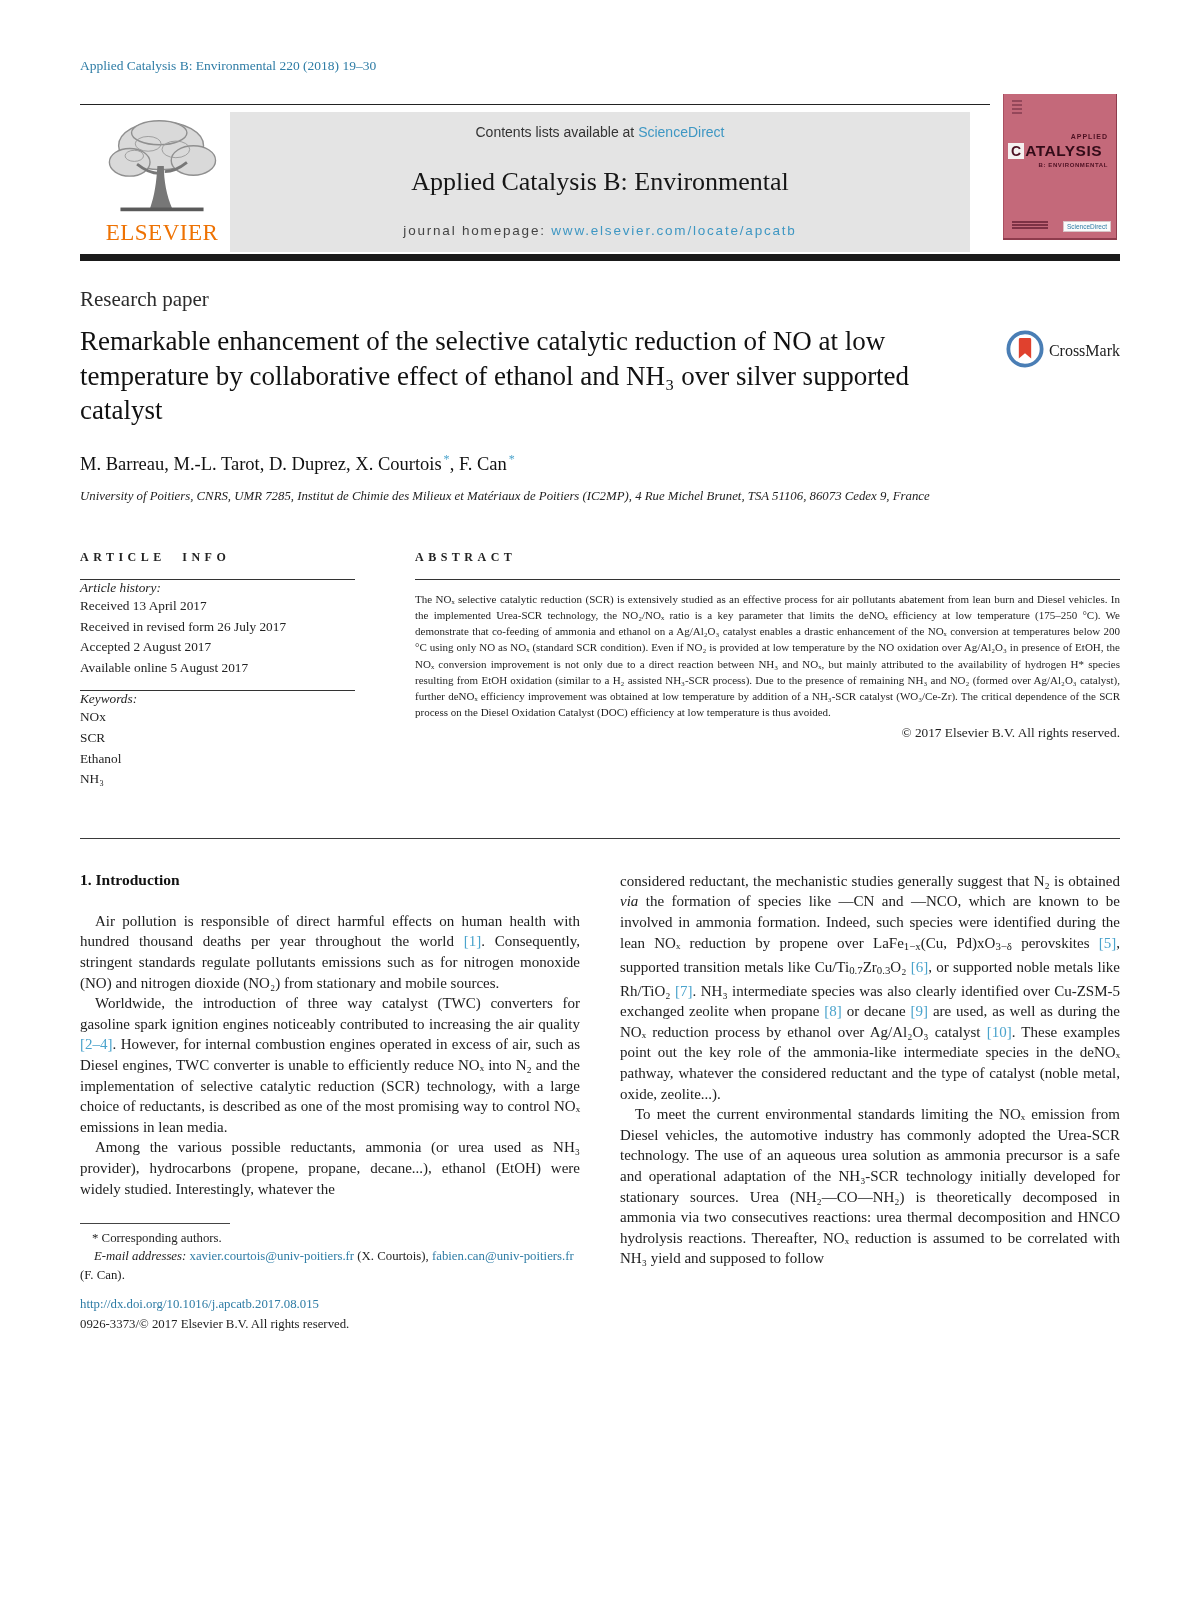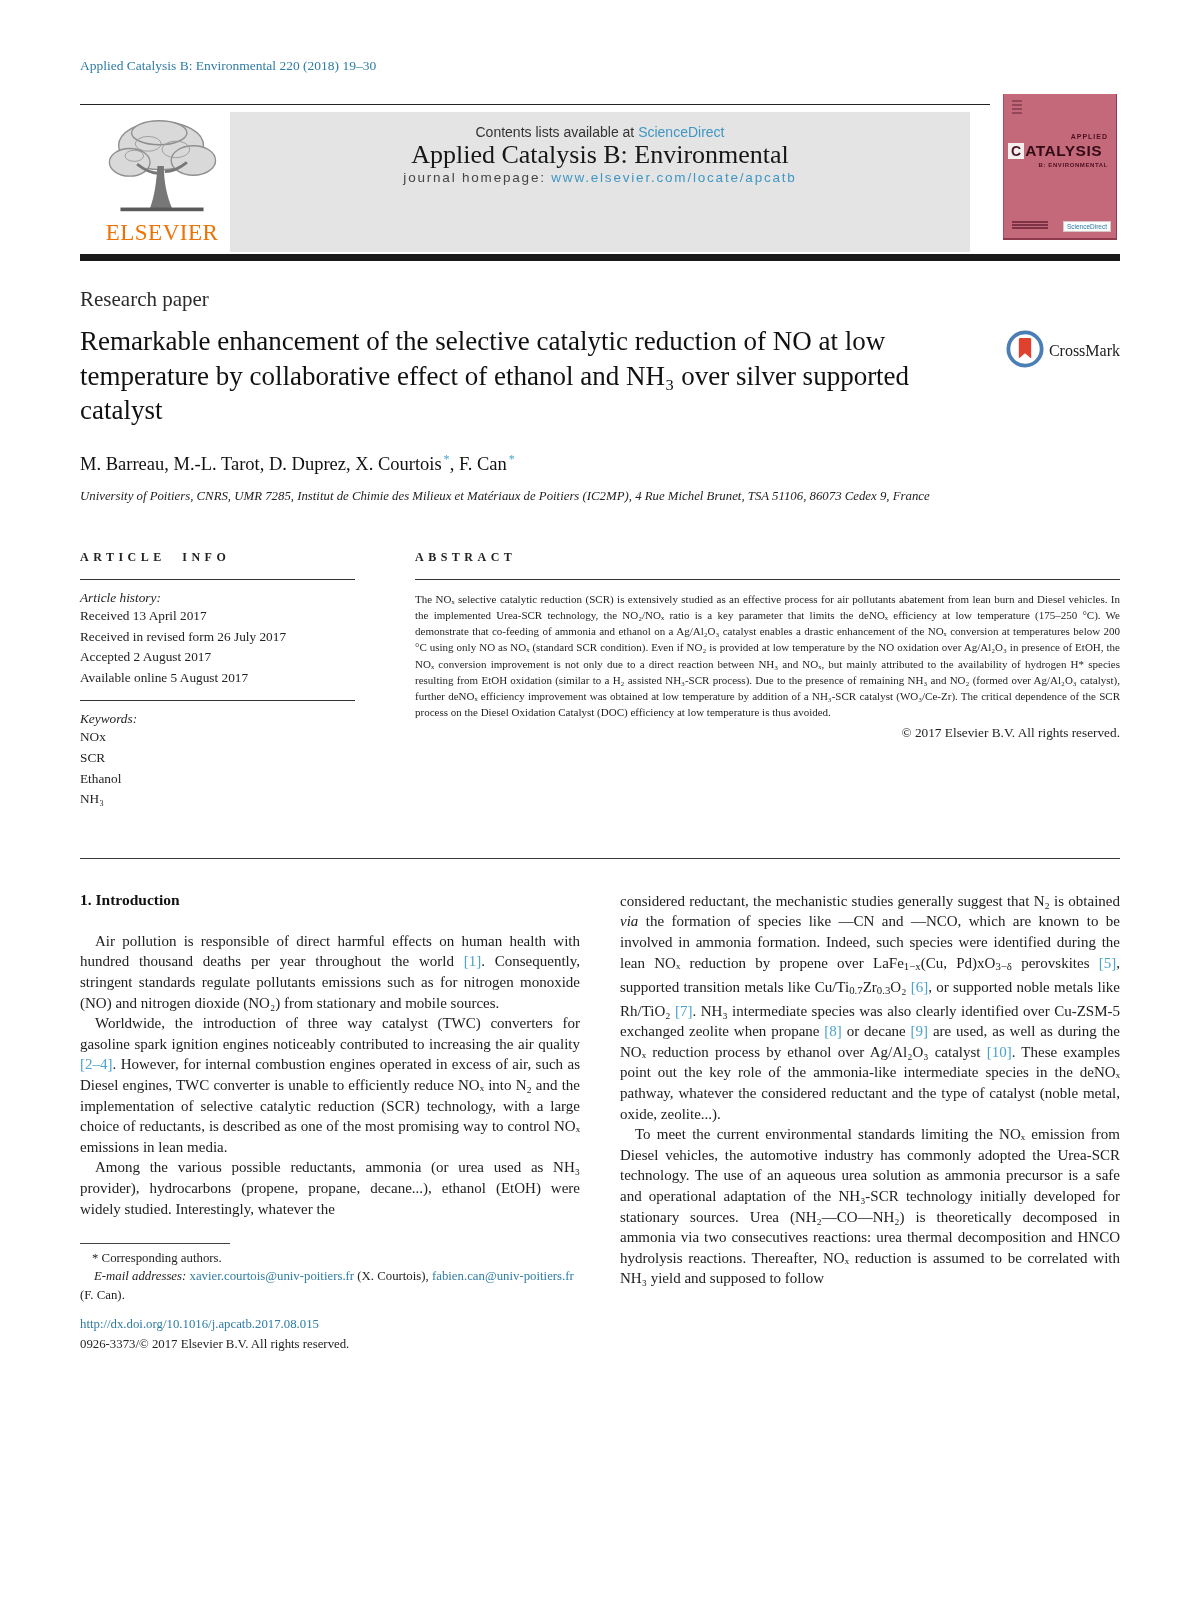--- a/index.html
+++ b/index.html
@@ -15,21 +15,21 @@
   .citation { padding-top:58px; text-align:left; font-size:13.5px; color:#2e7ca5; }
 
   
   .masthead { position:relative; height:150px; margin-top:30px; }
   .mast-rule { position:absolute; top:0; left:0; width:910px; border-top:1.5px solid #222; }
   .logo-block { position:absolute; top:10px; left:8px; width:148px; height:138px; text-align:center; }
   .elsevier-word { font-size:23px; letter-spacing:0.5px; color:#ee7203; font-weight:500; margin-top:-2px; }
   .banner {
     position:absolute; left:150px; top:8px; width:740px; height:140px;
     background:#e4e4e4; display:flex; flex-direction:column; align-items:center;
-    padding:12px 10px 14px 10px;
+    justify-content:space-between; padding:12px 10px 14px 10px;
   }
   .banner-line1 { font-family:"Liberation Sans","DejaVu Sans",sans-serif; font-size:14px; color:#333; }
   .banner-line1 .blue-link { color:#3e97c3; }
   .banner-title { font-size:26px; color:#161616; }
   .banner-line3 { font-family:"Liberation Sans","DejaVu Sans",sans-serif; font-size:13.5px; letter-spacing:1.8px; color:#444; }
   .banner-line3 .blue-link { color:#3e97c3; }
 
   
   .cover {
     position:absolute; left:923px; top:-10px; width:114px; height:146px;
@@ -63,21 +63,21 @@
   .authors .astk { color:#4aa3cc; vertical-align:super; font-size:0.65em; padding-left:2px; }
   .affiliation { margin-top:12px; font-size:12.8px; font-style:italic; line-height:1.5; color:#222; width:900px; }
 
   
   .info-abs { display:flex; margin-top:44px; }
   .info-col { width:275px; margin-right:60px; flex:none; }
   .abs-col { flex:1; }
   .col-heading { font-size:12px; font-weight:bold; letter-spacing:4.5px; word-spacing:9px; color:#222; }
   .col-rule { border-top:1px solid #333; margin-top:14px; }
   .info-col .col-rule2 { border-top:1px solid #333; margin-top:12px; }
-  .history-label, .kw-label { font-style:italic; font-size:13.3px; margin-top:10px; color:#222; }
+  .history-label, .kw-label { font-style:italic; font-size:13.3px; color:#222; }
   .history-list, .kw-list { list-style:none; font-size:13.3px; line-height:1.55; color:#222; }
   .abs-text { margin-top:11px; font-size:11px; line-height:1.47; text-align:justify; color:#1e1e1e; }
   .abs-copyright { margin-top:5px; text-align:right; font-size:13.3px; color:#1e1e1e; }
 
   .mid-rule { border-top:1px solid #3a3a3a; margin-top:48px; margin-bottom:32px; }
 
   
   .body-cols { display:flex; }
   .col-left { width:500px; margin-right:40px; flex:none; }
   .col-right { width:500px; flex:none; }

